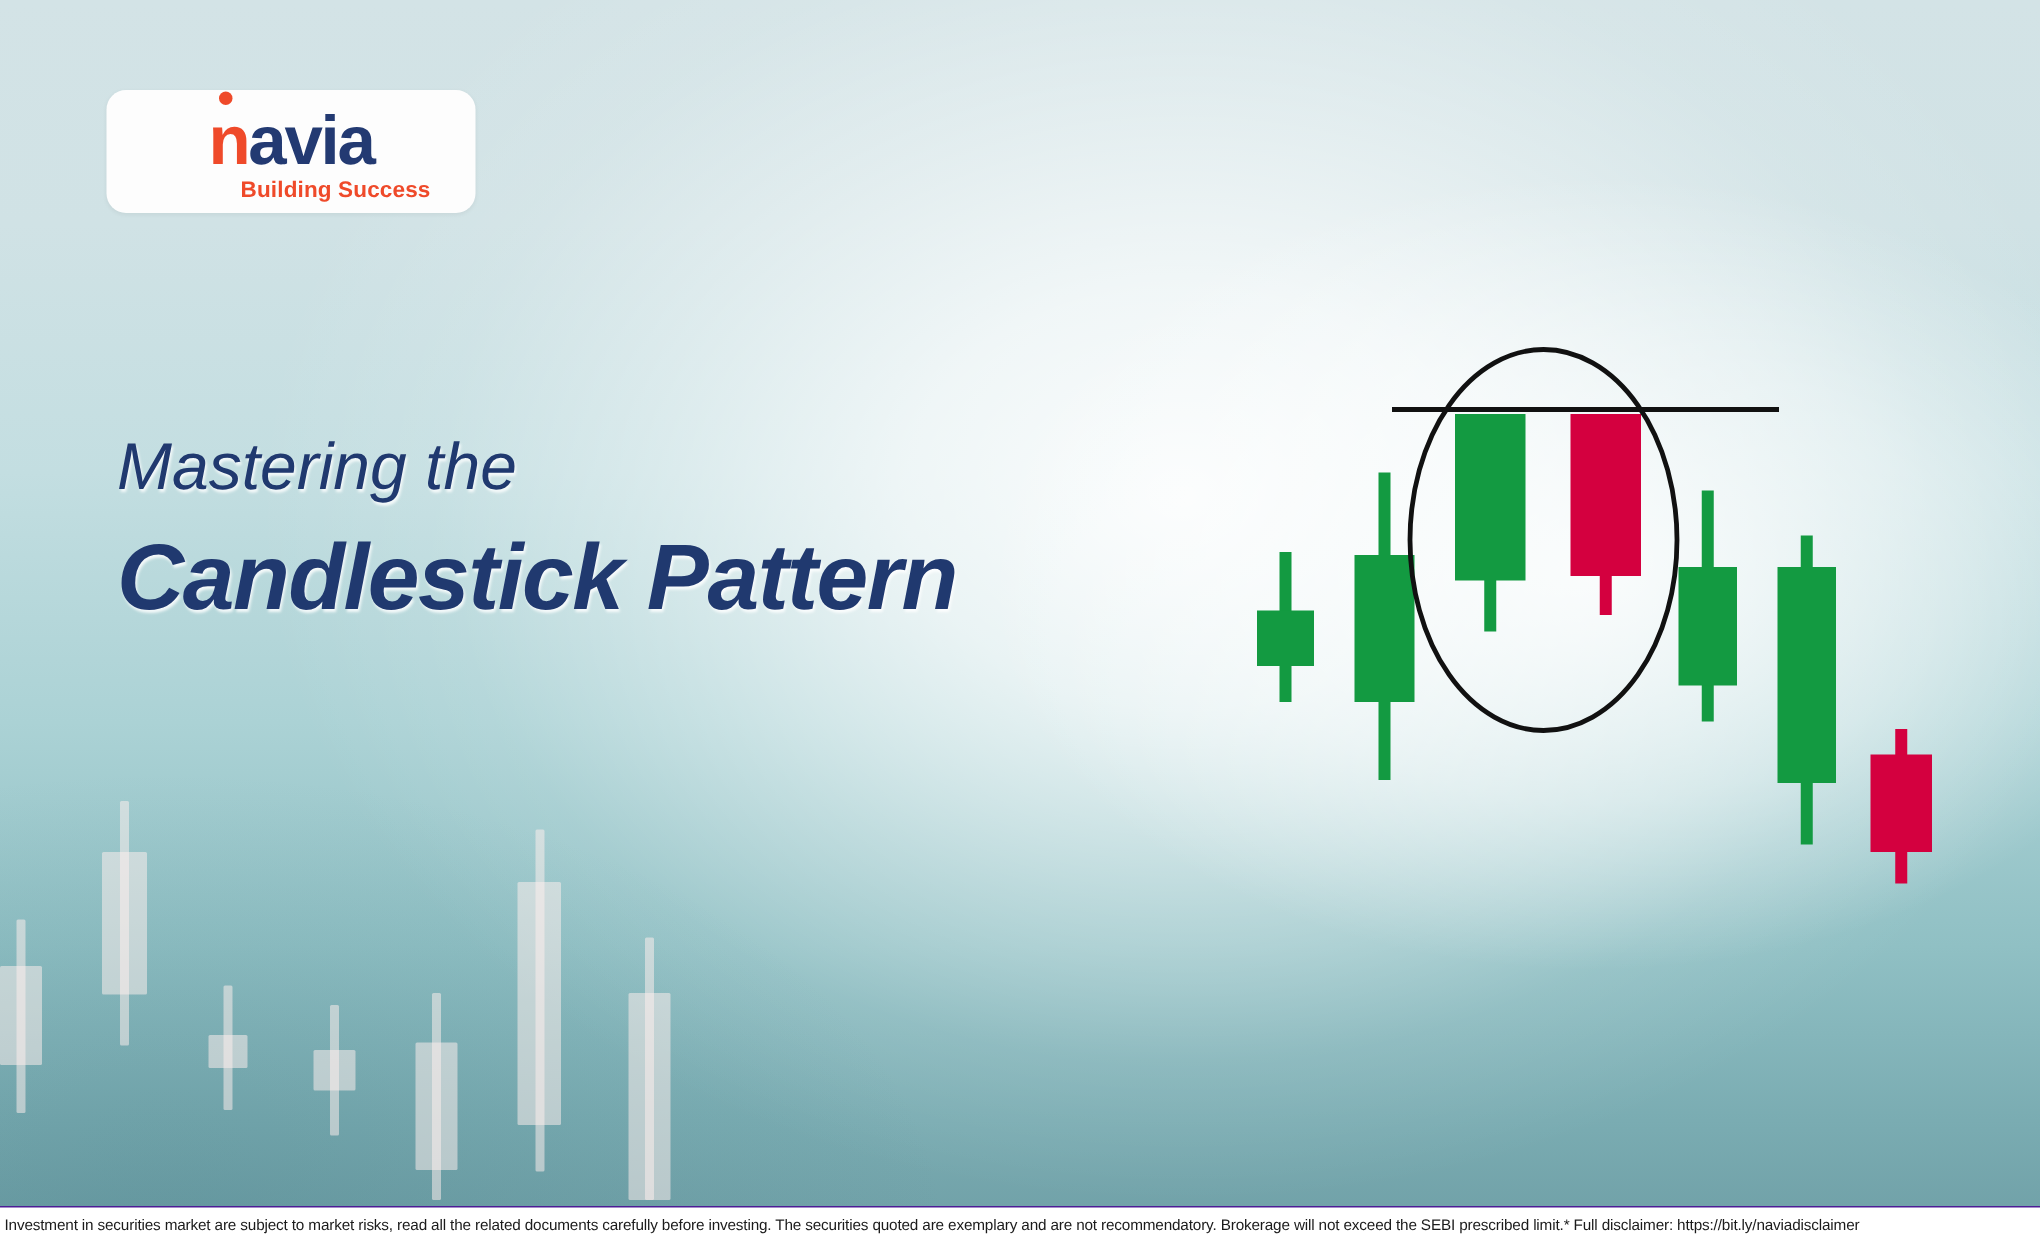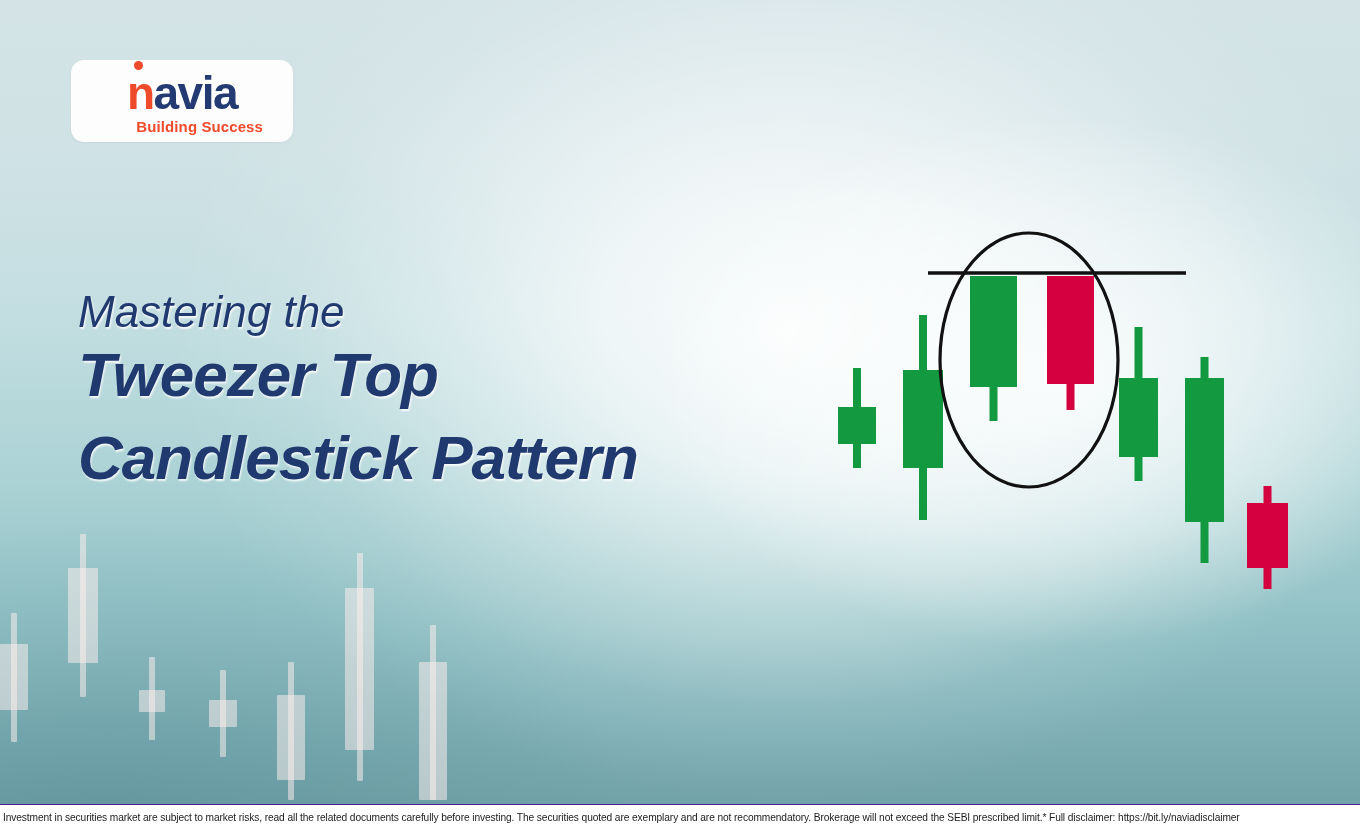--- a/index.html
+++ b/index.html
@@ -50,21 +50,21 @@
   #ghost-layer { position:absolute; inset:0; }
   .ghost-candle { position:absolute; }
   .ghost-candle .gw, .ghost-candle .gb {
     position:absolute; background:rgba(255,240,238,0.52);
     border-radius:1px;
   }
 
   
   #logo-card {
     position:absolute; left:71px; top:60px;
-    width:222px; height:82px;
+    width:246px; height:82px;
     background:#fdfdfd; border-radius:13px;
     display:flex; flex-direction:column;
     align-items:center; justify-content:center;
     box-shadow:0 1px 3px rgba(0,0,0,0.05);
   }
   #logo-wordmark {
     position:relative;
     font-size:46px; font-weight:bold;
     letter-spacing:-1.5px; line-height:1;
     color:#233a72; margin-top:2px;
@@ -149,21 +149,20 @@
 
 <div id="logo-card">
   <div id="logo-wordmark">
     <span id="logo-n">n</span><span id="logo-dot"></span><span>avia</span>
   </div>
   <div id="logo-tagline">Building Success</div>
 </div>
 
 <div id="headline">
   <div class="hl-line" id="hl-1">Mastering the</div>
-  <div class="hl-line" id="hl-2">Tweezer Top</div>
   <div class="hl-line" id="hl-3">Candlestick Pattern</div>
 </div>
 
 <div id="chart"><svg width="1360" height="830" viewBox="0 0 1360 830">
       <g>
         <rect x="853.0" y="368" width="8" height="100" fill="#139a41"></rect>
         <rect x="838" y="407" width="38" height="37" fill="#139a41"></rect>
       </g>
       <g>
         <rect x="919.0" y="315" width="8" height="205" fill="#139a41"></rect>

